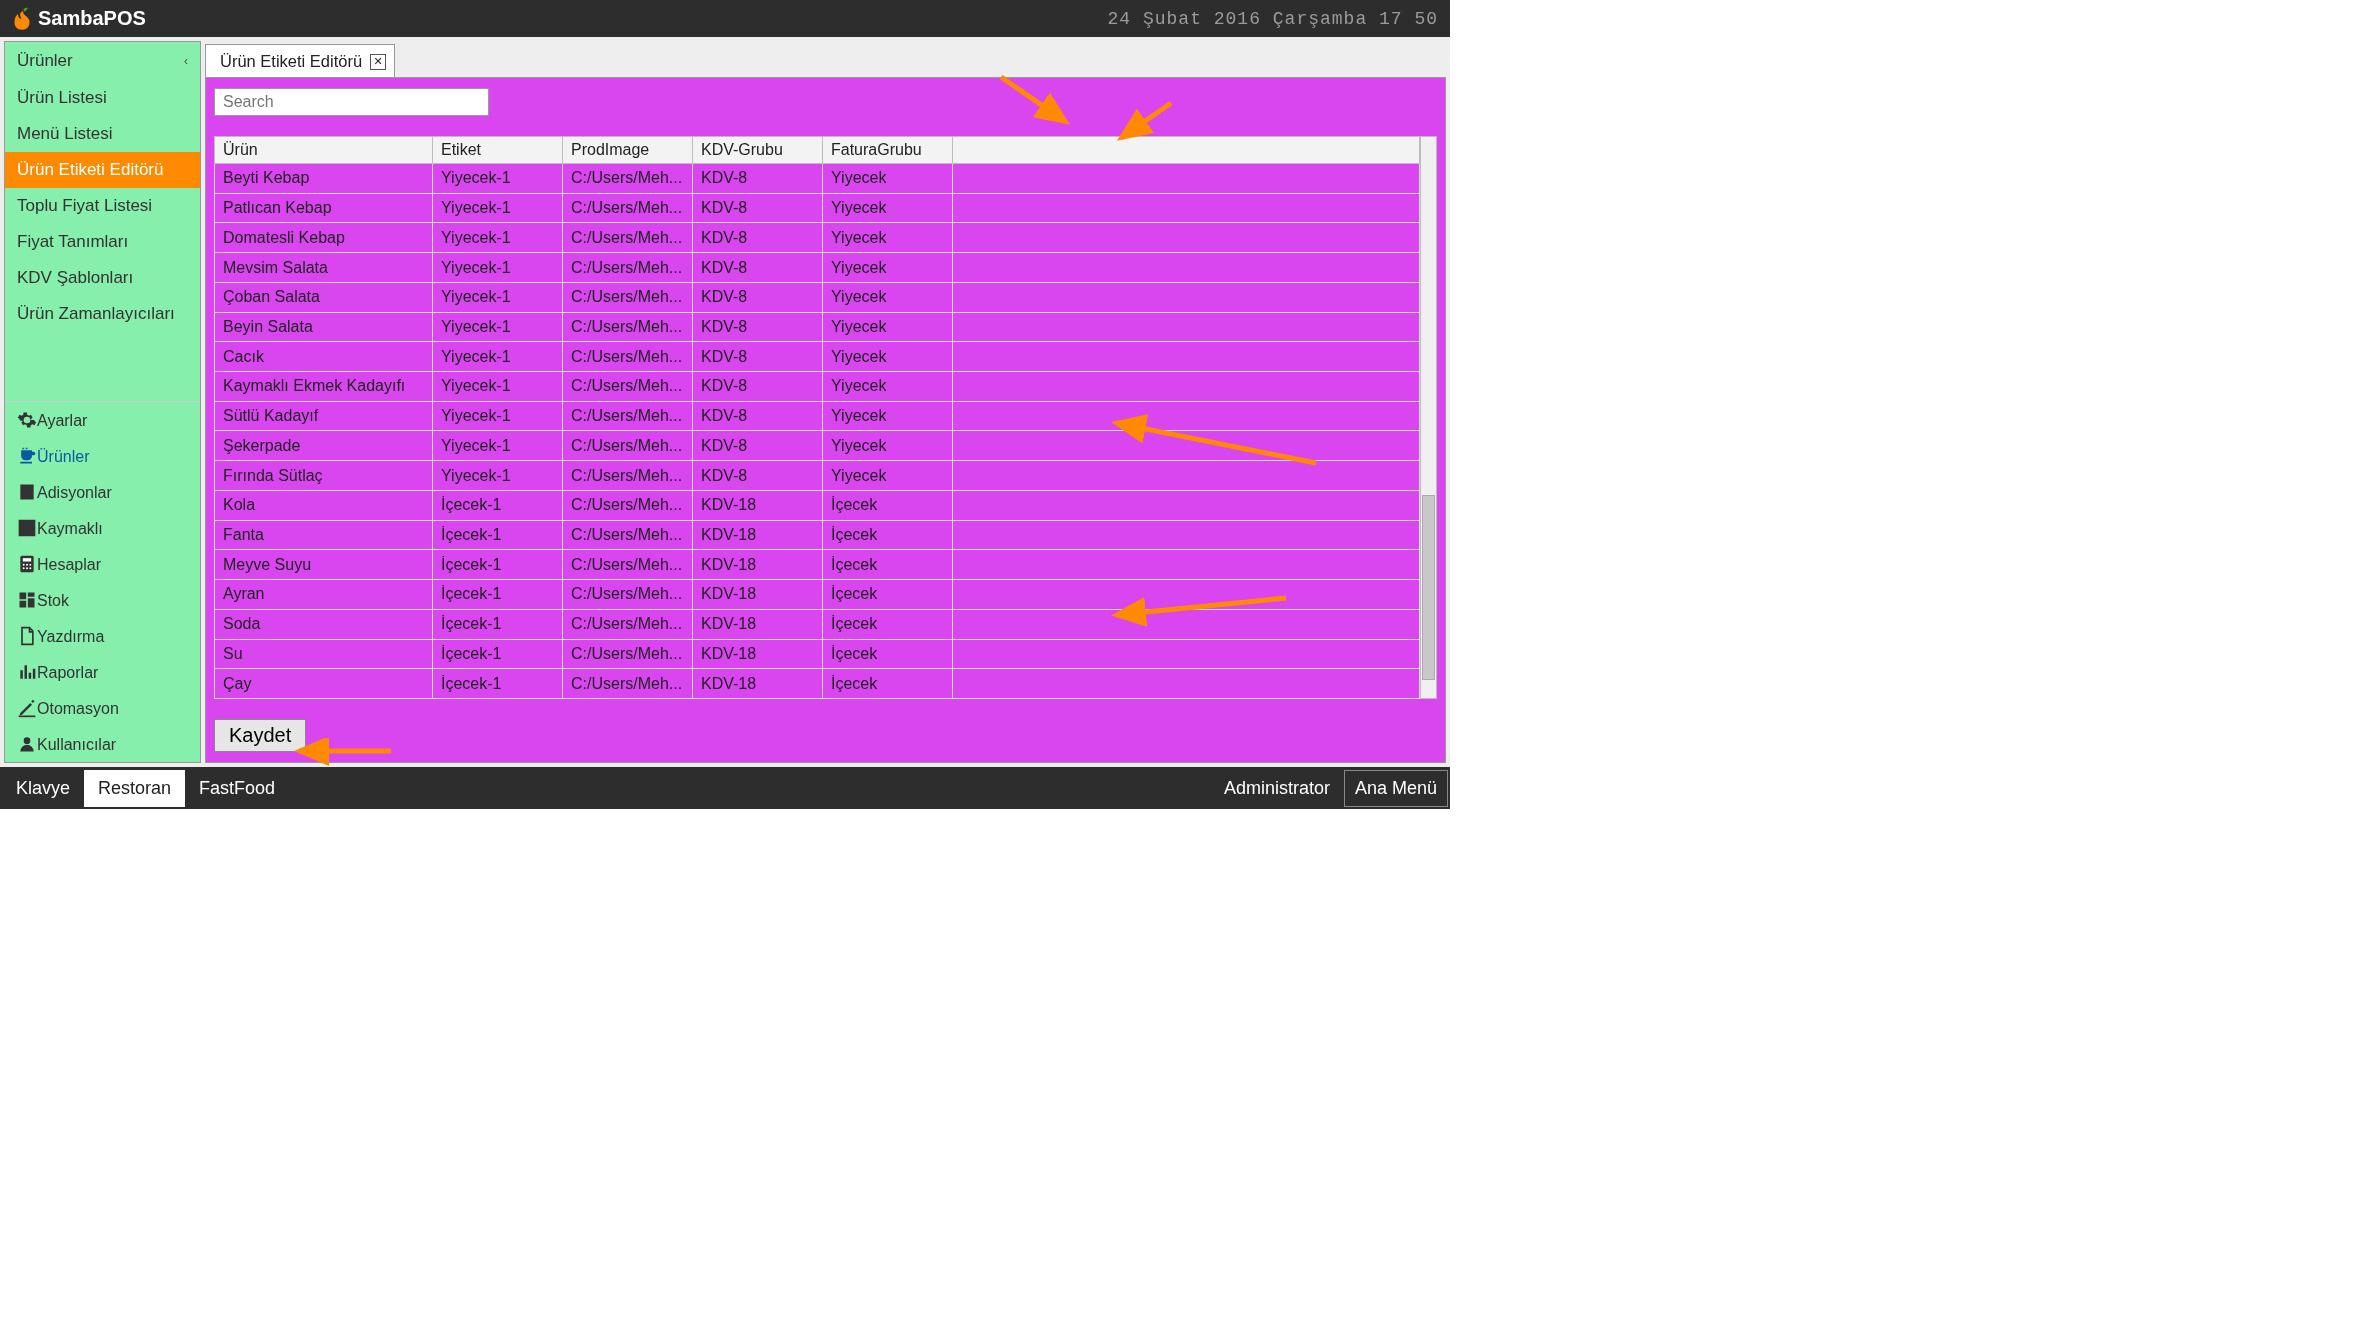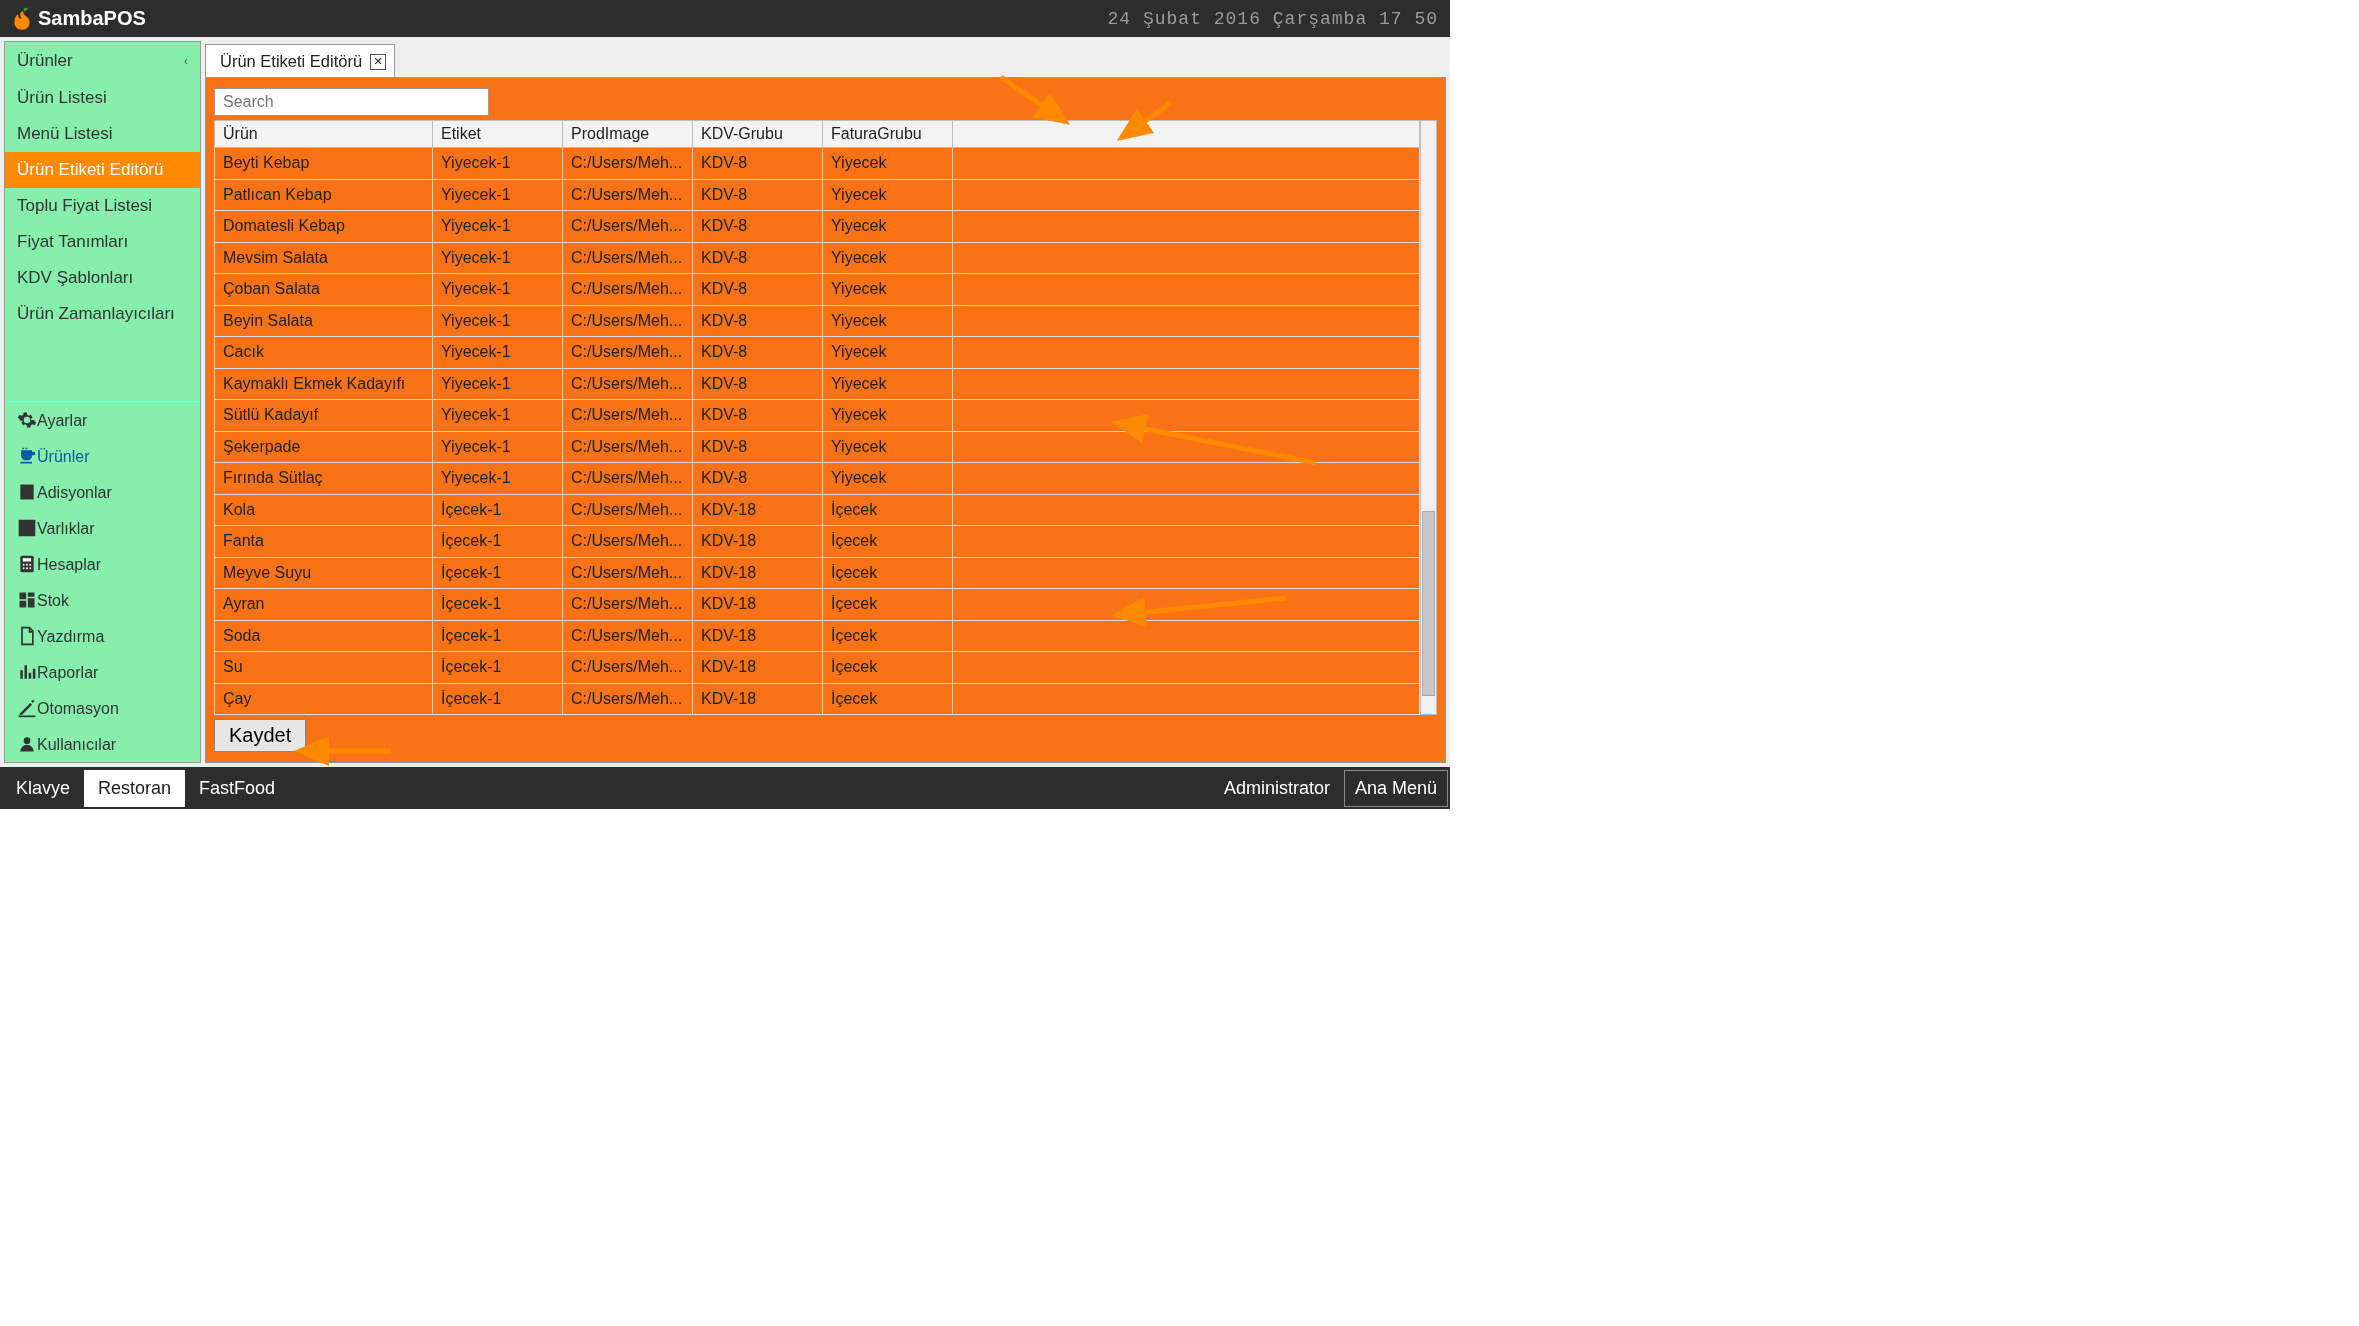--- a/index.html
+++ b/index.html
@@ -18,21 +18,21 @@
 .side-spacer{flex:1}
 .side-nav-row{display:flex;align-items:flex-end;padding:8px 12px;color:#333;cursor:pointer;font-size:16px}
 .side-nav-row.active-nav{color:#0b5aa0}
 .side-nav-row .nav-icon{width:20px;height:20px;display:flex;align-items:center;justify-content:center;color:#333}
 .side-nav-row.active-nav .nav-icon{color:#0b5aa0}
 .side-nav-row.top-border{border-top:1px solid #cfcfcf}
 .main{flex:1;display:flex;flex-direction:column;padding:4px 4px 4px 4px}
 .tabstrip{height:36px;display:flex;align-items:flex-end}
 .tab{background:#fff;border:1px solid #999;border-bottom:none;padding:7px 8px 7px 14px;font-size:16.5px;color:#222;display:flex;align-items:center;gap:8px;position:relative;top:1px}
 .tab .close{border:1px solid #555;width:16px;height:16px;display:flex;align-items:center;justify-content:center;font-size:11px;line-height:1;cursor:pointer}
-.panel{flex:1;background:#f97316;border:1px solid #999;padding:10px 8px 10px 8px;display:flex;flex-direction:column;gap:4px;position:relative}
+.panel{flex:1;background:#d946ef;border:1px solid #999;padding:10px 8px 10px 8px;display:flex;flex-direction:column;gap:20px;position:relative}
 .search-wrap{}
 .search-input{width:275px;height:28px;border:1px solid #999;padding:2px 8px;font-size:16px;color:#888}
 .grid-wrap{flex:1;position:relative;display:flex}
 .grid{flex:1;border-collapse:collapse;table-layout:fixed;width:100%;font-size:16px;color:#222}
 .grid th{background:#f3f3f3;border:1px solid #bdbdbd;text-align:left;padding:4px 8px;font-weight:400}
 .grid td{border:1px solid #d9d9d9;padding:3.5px 8px;white-space:nowrap;overflow:hidden;text-overflow:ellipsis}
 .vscroll{width:17px;background:#f0f0f0;border:1px solid #bbb;position:relative}
 .vscroll-thumb{position:absolute;left:1px;right:1px;top:0;height:185px;background:#c8c8c8;border:1px solid #aaa}
 .vscroll-thumb.bottom{top:auto;bottom:18px}
 .btn-save-row{display:flex;align-items:center}
@@ -98,21 +98,21 @@
             </svg>
           </span>
           <span>Adisyonlar</span>
         </div>
         <div class="side-nav-row">
           <span class="nav-icon">
             <svg viewBox="0 0 24 24" width="20" height="20">
               <path fill="currentColor" d="M3 3h18v18H3zM3 9h18M3 15h18M9 3v18M15 3v18" stroke="currentColor" stroke-width="2"></path>
             </svg>
           </span>
-          <span>Varlıklar</span>
+          <span>Kaymaklı</span>
         </div>
         <div class="side-nav-row">
           <span class="nav-icon">
             <svg viewBox="0 0 24 24" width="20" height="20">
               <rect x="4" y="2" width="16" height="20" rx="2" fill="currentColor"></rect>
               <rect x="7" y="5" width="10" height="4" fill="#fff"></rect>
               <circle cx="8" cy="13" r="1.2" fill="#fff"></circle>
               <circle cx="12" cy="13" r="1.2" fill="#fff"></circle>
               <circle cx="16" cy="13" r="1.2" fill="#fff"></circle>
               <circle cx="8" cy="17" r="1.2" fill="#fff"></circle>

